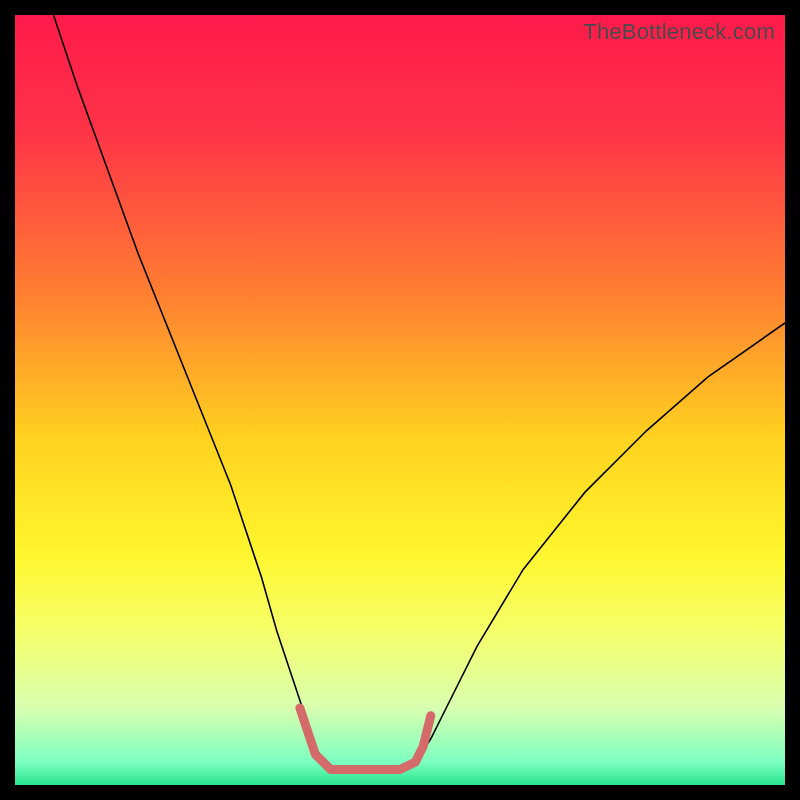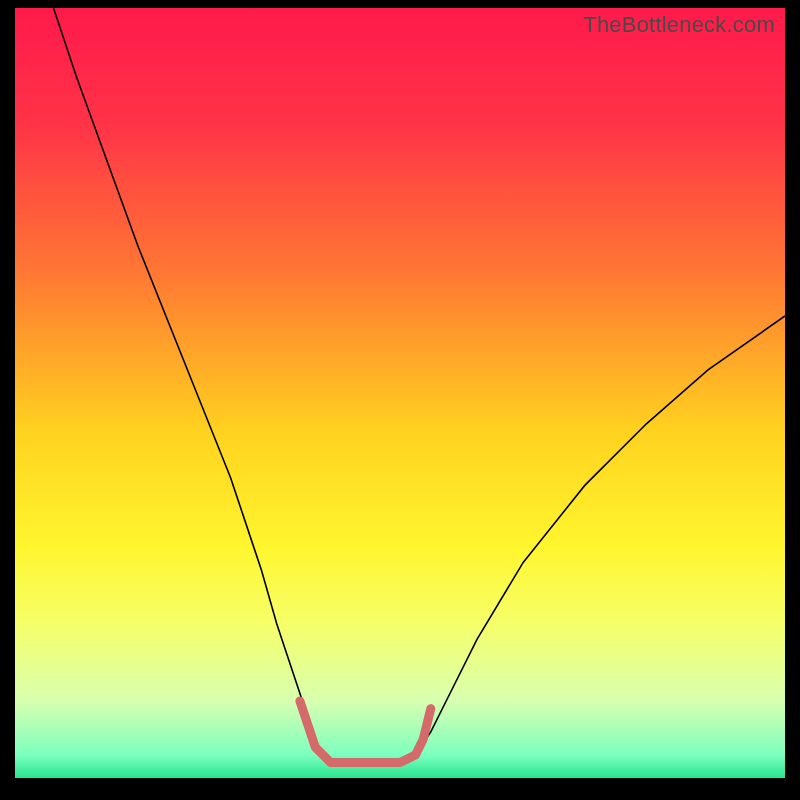--- a/index.html
+++ b/index.html
@@ -7,21 +7,21 @@
     padding: 0;
     width: 800px;
     height: 800px;
     background: #000;
     overflow: hidden;
     font-family: Arial, Helvetica, sans-serif;
   }
   .frame {
     position: absolute;
     left: 15px;
-    top: 8px;
+    top: 15px;
     width: 770px;
     height: 550px;
     background: #000;
   }
   .plot-area {
     position: absolute;
     left: 0;
     top: 0;
     width: 770px;
     height: 770px;

